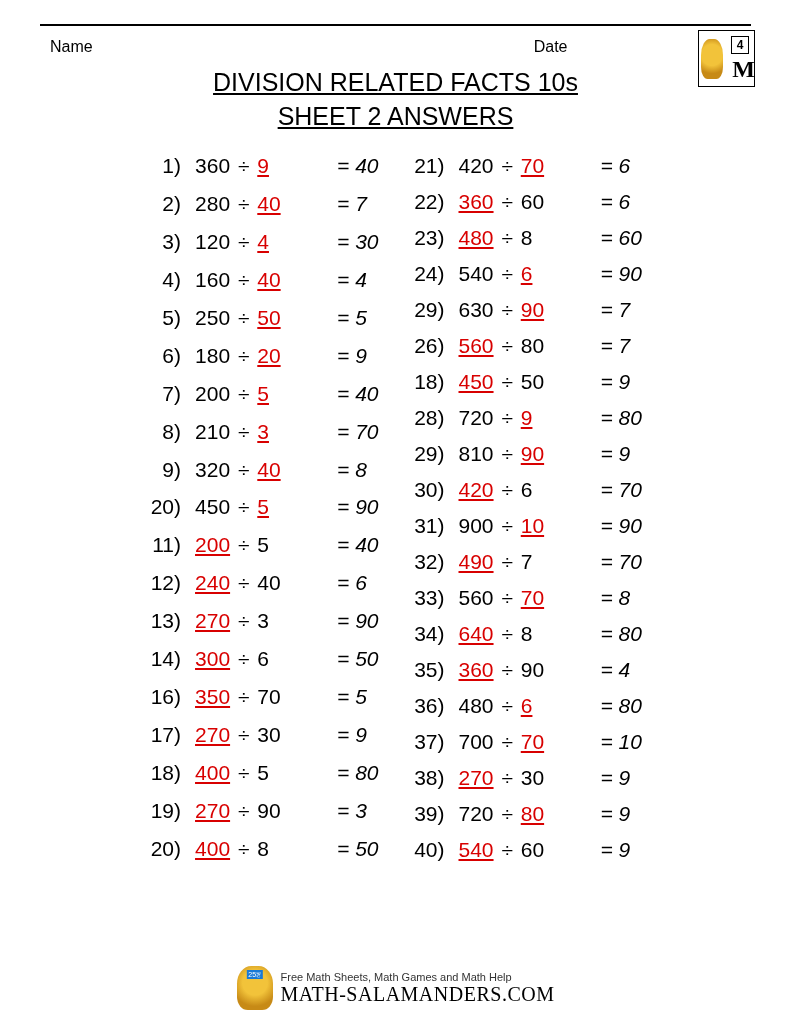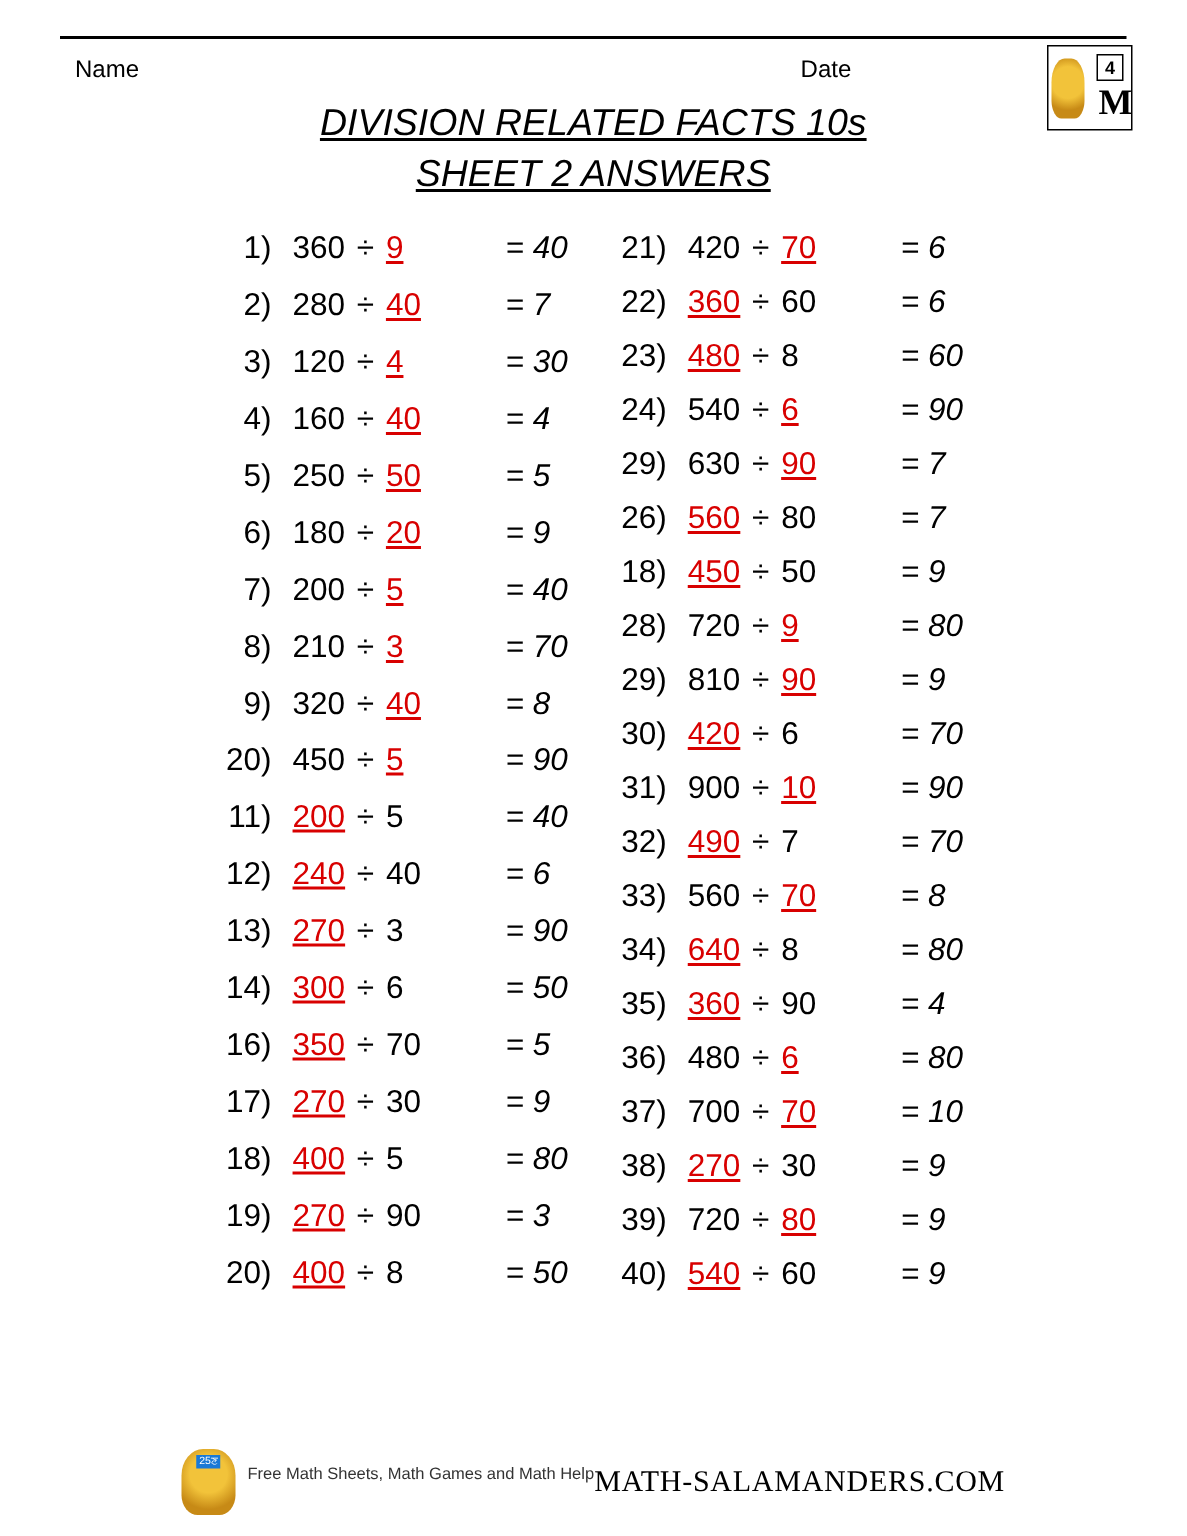--- a/index.html
+++ b/index.html
@@ -67,21 +67,20 @@
       bottom:3px; right:4px;
       font-size:24px;
       font-weight:900;
       font-family: Georgia, serif;
       letter-spacing:-5px;
     }
     .titles {
       text-align: center;
       margin-top: 4px;
       margin-bottom: 14px;
-      font-style: italic;
     }
     .titles h1, .titles h2 {
       font-family: "Trebuchet MS", Arial, sans-serif;
       font-weight: 400;
       text-decoration: underline;
       font-size: 25px;
       line-height: 1.35;
     }
     .columns {
       display: flex;
@@ -153,21 +152,21 @@
       transform:translateX(-50%);
       font-size:7px;
       background:#1979d6;
       color:#fff;
       padding:1px 2px;
       line-height:1;
       text-align:center;
     }
     .footer-text {
       display:flex;
-      flex-direction:row;
+      flex-direction:column;
     }
     .footer-tag {
       font-size: 11px;
       color:#333;
     }
     .footer-site {
       font-family: Georgia, "Times New Roman", serif;
       font-size: 20px;
       font-weight: normal;
       letter-spacing: 0.5px;

